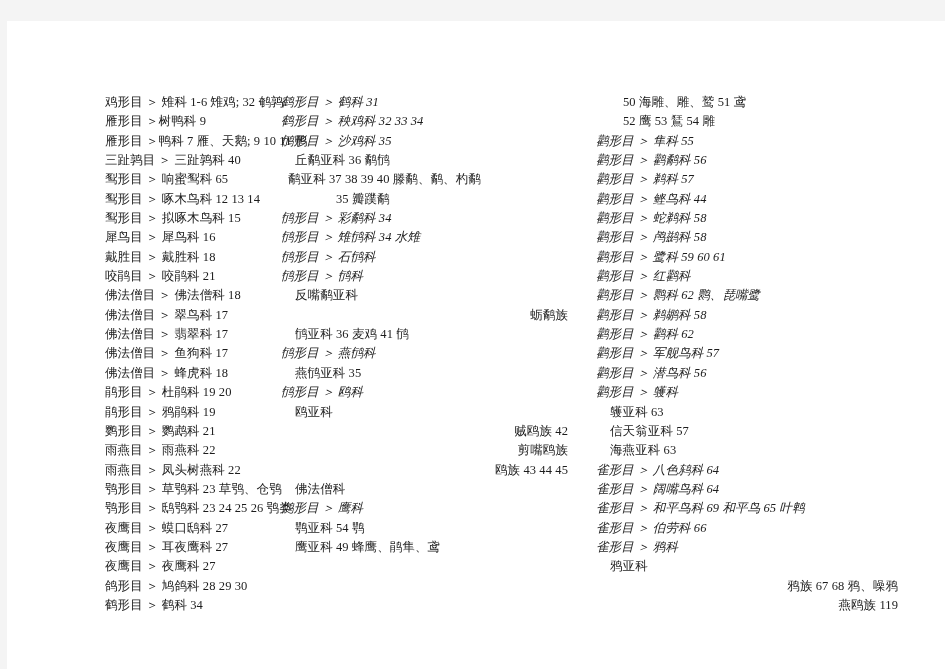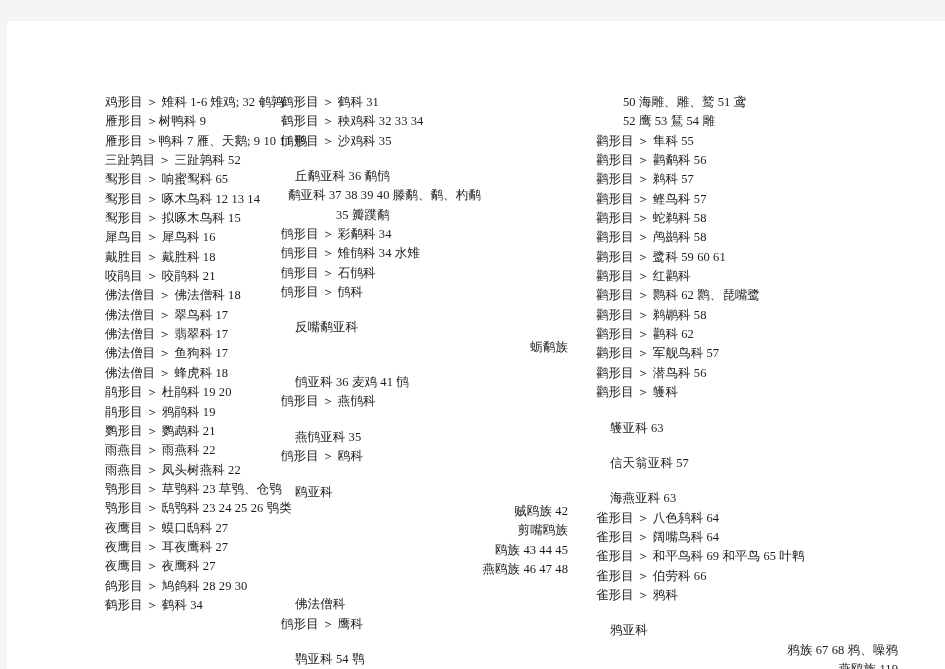--- a/index.html
+++ b/index.html
@@ -62,39 +62,39 @@
     font-size: 12.5px;
     line-height: 19.35px;
     color: #1c1c1c;
     white-space: pre;
     letter-spacing: 0.1px;
     font-family: "Liberation Serif", "DejaVu Serif", serif;
   }
 
   
   .ind-0  { padding-left: 0px;  }
-  .ind-1  { padding-left: 13px; }
+  .ind-1  { padding-left: 13px; font-style: italic; }
   .ind-2  { padding-left: 20px; font-family: Liberation Serif, serif; }
-  .ind-3  { padding-left: 27px; margin-top: 16px; }
+  .ind-3  { padding-left: 27px; }
   .ind-4  { padding-left: 40px; }
   .ind-5  { padding-left: 54px; text-align: right; }
   .ind-6  { padding-left: 68px; }
 </style>
 </head>
 <body>
 
 <div id="viewport">
   <div id="page-sheet">
     <div id="page-inner">
       <div id="columns">
         <div class="col col-1">
             <div class="line ind-0">鸡形目 ＞ 雉科 1-6 雉鸡; 32 鹌鹑</div>
             <div class="line ind-0">雁形目 ＞树鸭科 9</div>
             <div class="line ind-0">雁形目 ＞鸭科 7 雁、天鹅; 9 10 11 鸭</div>
-            <div class="line ind-0">三趾鹑目 ＞ 三趾鹑科 52</div>
+            <div class="line ind-0">三趾鹑目 ＞ 三趾鹑科 40</div>
             <div class="line ind-0">䴕形目 ＞ 响蜜䴕科 65</div>
             <div class="line ind-0">䴕形目 ＞ 啄木鸟科 12 13 14</div>
             <div class="line ind-0">䴕形目 ＞ 拟啄木鸟科 15</div>
             <div class="line ind-0">犀鸟目 ＞ 犀鸟科 16</div>
             <div class="line ind-0">戴胜目 ＞ 戴胜科 18</div>
             <div class="line ind-0">咬鹃目 ＞ 咬鹃科 21</div>
             <div class="line ind-0">佛法僧目 ＞ 佛法僧科 18</div>
             <div class="line ind-0">佛法僧目 ＞ 翠鸟科 17</div>
             <div class="line ind-0">佛法僧目 ＞ 翡翠科 17</div>
             <div class="line ind-0">佛法僧目 ＞ 鱼狗科 17</div>
@@ -126,33 +126,32 @@
             <div class="line ind-3">反嘴鹬亚科</div>
             <div class="line ind-5">蛎鹬族</div>
             <div class="line ind-3">鸻亚科 36 麦鸡 41 鸻</div>
             <div class="line ind-1">鸻形目 ＞ 燕鸻科</div>
             <div class="line ind-3">燕鸻亚科 35</div>
             <div class="line ind-1">鸻形目 ＞ 鸥科</div>
             <div class="line ind-3">鸥亚科</div>
             <div class="line ind-5">贼鸥族 42</div>
             <div class="line ind-5">剪嘴鸥族</div>
             <div class="line ind-5">鸥族 43 44 45</div>
-            <div class="line ind-5">燕鸥族 46 47 48</div>
             <div class="line ind-3">佛法僧科</div>
             <div class="line ind-1">鸻形目 ＞ 鹰科</div>
             <div class="line ind-3">鹗亚科 54 鹗</div>
             <div class="line ind-3">鹰亚科 49 蜂鹰、鹃隼、鸢</div>
           </div>
         <div class="col col-3">
             <div class="line ind-4">50 海雕、雕、鹫 51 鸢</div>
             <div class="line ind-4">52 鹰 53 鵟 54 雕</div>
             <div class="line ind-1">鹳形目 ＞ 隼科 55</div>
             <div class="line ind-1">鹳形目 ＞ 鹳鹬科 56</div>
             <div class="line ind-1">鹳形目 ＞ 鹈科 57</div>
-            <div class="line ind-1">鹳形目 ＞ 鲣鸟科 57</div>
+            <div class="line ind-1">鹳形目 ＞ 鲣鸟科 44</div>
             <div class="line ind-1">鹳形目 ＞ 蛇鹈科 58</div>
             <div class="line ind-1">鹳形目 ＞ 鸬鹚科 58</div>
             <div class="line ind-1">鹳形目 ＞ 鹭科 59 60 61</div>
             <div class="line ind-1">鹳形目 ＞ 红鹳科</div>
             <div class="line ind-1">鹳形目 ＞ 鹮科 62 鹮、琵嘴鹭</div>
             <div class="line ind-1">鹳形目 ＞ 鹈鹕科 58</div>
             <div class="line ind-1">鹳形目 ＞ 鹳科 62</div>
             <div class="line ind-1">鹳形目 ＞ 军舰鸟科 57</div>
             <div class="line ind-1">鹳形目 ＞ 潜鸟科 56</div>
             <div class="line ind-1">鹳形目 ＞ 鹱科</div>

